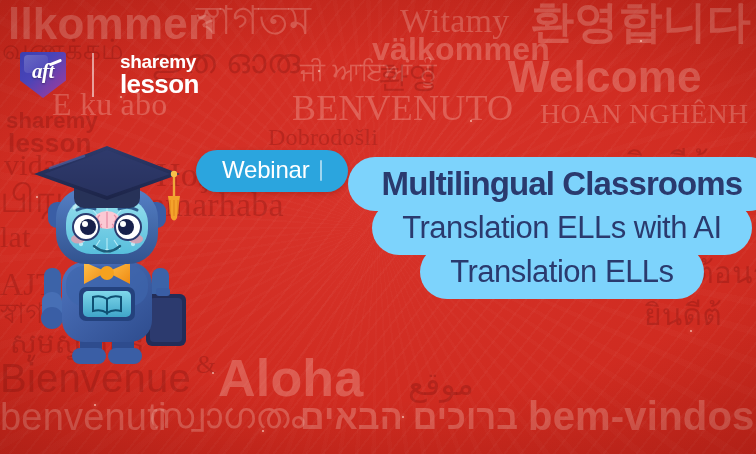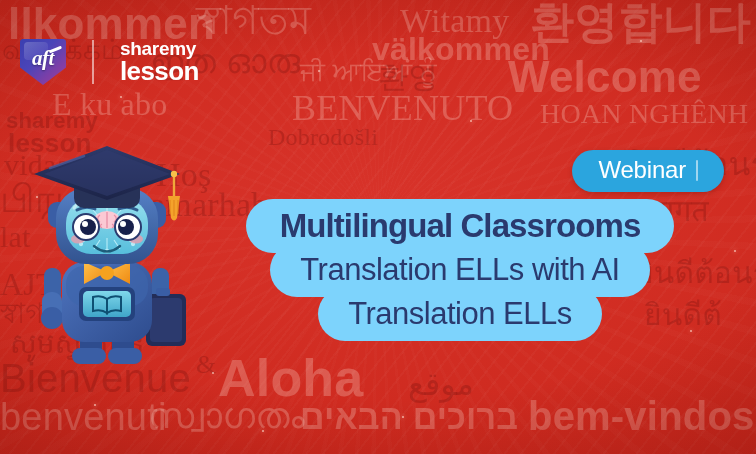--- a/index.html
+++ b/index.html
@@ -29,21 +29,21 @@
   
   .words{position:absolute;inset:0;overflow:hidden;}
   .w{position:absolute;white-space:nowrap;color:rgba(255,225,215,.16);
      line-height:1;letter-spacing:.2px;}
   .w.dark{color:rgba(120,18,12,.30);}
   .w.bright{color:rgba(255,228,218,.26);}
   .w.serif{font-family:"Liberation Serif","DejaVu Serif",serif;}
   .w.b{font-weight:700;}
 
   
-  .logo{position:absolute;left:20px;top:39px;display:flex;align-items:center;gap:26px;z-index:30;}
+  .logo{position:absolute;left:20px;top:52px;display:flex;align-items:center;gap:26px;z-index:30;}
   .aft-mark{position:relative;width:46px;height:46px;}
   .aft-shield{position:absolute;inset:0;
     background:linear-gradient(135deg,#3A3FB0 0%,#4A44B8 40%,#7B3FA8 70%,#A23F9A 100%);
     border-radius:3px 3px 14px 14px;
     clip-path:polygon(0 0,100% 0,100% 62%,50% 100%,0 62%);}
   .aft-shield:after{content:"";position:absolute;left:8%;top:6%;width:52%;height:40%;
     background:linear-gradient(140deg,rgba(255,255,255,.22),rgba(255,255,255,0));border-radius:4px;}
   .aft-txt{position:absolute;inset:0;display:flex;align-items:center;justify-content:center;
     color:#fff;font-family:"Liberation Serif","DejaVu Serif",serif;font-style:italic;
     font-size:21px;font-weight:700;letter-spacing:-.5px;padding-bottom:8px;
@@ -53,21 +53,21 @@
   .logo-div{width:2px;height:44px;background:rgba(255,255,255,.55);}
   .logo-words{display:flex;flex-direction:column;justify-content:center;color:#fff;}
   .logo-l1{font-size:19px;font-weight:700;line-height:.98;letter-spacing:-.3px;}
   .logo-l2{font-size:26px;font-weight:800;line-height:.95;letter-spacing:-.6px;margin-top:1px;}
 
   
   .robot{position:absolute;left:22px;top:142px;width:170px;height:228px;z-index:25;}
 
   
   .headline{position:absolute;left:196px;top:150px;width:528px;z-index:28;
-    display:flex;flex-direction:column;align-items:flex-end;}
+    display:flex;align-items:flex-start;}
   .pill-webinar{
     display:inline-flex;align-items:center;gap:10px;
     background:#2BA5DE;border-radius:999px;padding:6px 26px 8px;
     box-shadow:0 2px 5px rgba(90,10,5,.25);}
   .pw-a{color:#FFFFFF;font-size:24px;font-weight:400;letter-spacing:-.2px;}
   .pw-bar{width:2px;height:21px;background:rgba(255,255,255,.55);border-radius:1px;}
   .pw-b{color:#CFF2FF;font-size:24px;font-weight:800;letter-spacing:-.3px;}
 
   .card{position:relative;margin-top:7px;width:100%;
     display:flex;flex-direction:column;align-items:center;}

